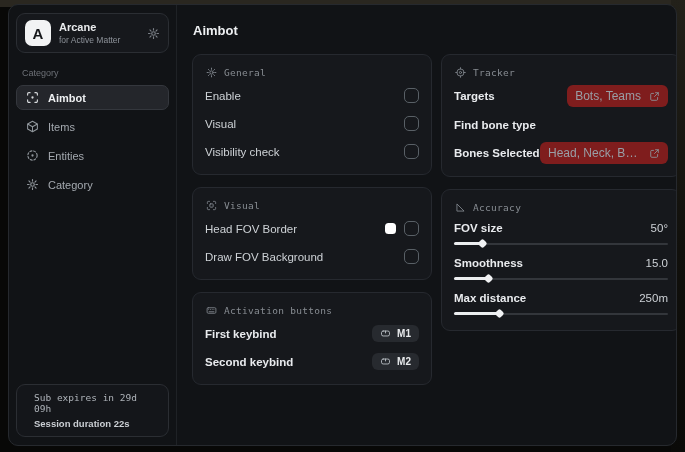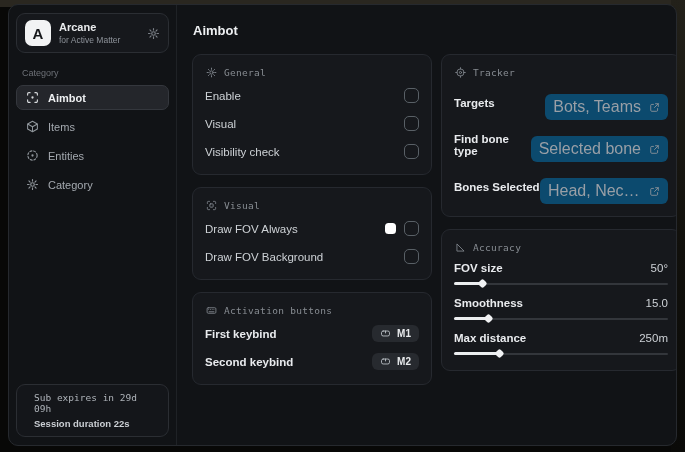--- a/index.html
+++ b/index.html
@@ -65,23 +65,23 @@
 
   .checkbox { width:15px; height:15px; border:1.6px solid #596066; border-radius:5px;
     background:transparent; flex:0 0 15px; }
   .right-controls { display:flex; align-items:center; gap:8px; }
   .swatch { width:11px; height:11px; border-radius:3.5px; }
 
   .key-pill { display:flex; align-items:center; gap:6px; background:#272a2f;
     border-radius:6px; padding:3px 8px; font-size:10px; font-weight:600; color:#e8eaec; }
   .key-pill .k-ic { display:flex; color:#bcc1c7; }
 
-  .dd-pill { display:flex; align-items:center; gap:8px; background:#0c4a6e;
-    border-radius:6px; padding:4px 8px; font-size:16px; color:#999fa6;
-    max-width:150px;margin-top:9px; }
+  .dd-pill { display:flex; align-items:center; gap:8px; background:#7f1d1d;
+    border-radius:6px; padding:4px 8px; font-size:12px; color:#999fa6;
+    max-width:150px; }
   .dd-pill .dd-text { white-space:nowrap; overflow:hidden; text-overflow:ellipsis; }
   .dd-pill .dd-ic { display:flex; color:#8d939a; flex:0 0 auto; }
 
   .acc-row { margin-top:9px; }
   .acc-top { display:flex; align-items:center; justify-content:space-between; }
   .acc-val { font-size:11.5px; color:#cdd1d6; }
   .slider { position:relative; height:9px; margin-top:5px; }
   .slider .track { position:absolute; left:0; right:0; top:3.5px; height:2px;
     background:#33363b; border-radius:2px; }
   .slider .fill { position:absolute; left:0; top:3px; height:3px;
@@ -196,21 +196,21 @@
           <div class="panel-h">
             <span class="p-ic">
               <svg width="11" height="11" viewBox="0 0 16 16" fill="none" stroke="currentColor" stroke-width="1.4" stroke-linecap="round">
                 <path d="M2 5V3.5A1.5 1.5 0 013.5 2H5M11 2h1.5A1.5 1.5 0 0114 3.5V5M14 11v1.5a1.5 1.5 0 01-1.5 1.5H11M5 14H3.5A1.5 1.5 0 012 12.5V11"></path>
                 <rect x="5.6" y="5.6" width="4.8" height="4.8" rx="1"></rect>
               </svg>
             </span>
             <span>Visual</span>
           </div>
           <div class="row">
-            <span class="rlabel">Draw FOV Always</span>
+            <span class="rlabel">Head FOV Border</span>
             <span class="right-controls">
               <span class="swatch" style="background: rgb(255, 255, 255);"></span>
               <span class="checkbox"></span>
             </span>
           </div>
           <div class="row">
             <span class="rlabel">Draw FOV Background</span>
             <span class="checkbox"></span>
           </div>
         </div>
@@ -272,29 +272,20 @@
               <span class="dd-ic">
                 <svg width="11" height="11" viewBox="0 0 16 16" fill="none" stroke="currentColor" stroke-width="1.3" stroke-linecap="round" stroke-linejoin="round">
                   <path d="M6.5 3.5H4A1.5 1.5 0 002.5 5v7A1.5 1.5 0 004 13.5h7a1.5 1.5 0 001.5-1.5V9.5"></path>
                   <path d="M9.5 2.5h4v4M13.5 2.5L8 8"></path>
                 </svg>
               </span>
             </span>
           </div>
           <div class="row">
             <span class="rlabel bold">Find bone type</span>
-            <span class="dd-pill">
-              <span class="dd-text">Selected bone</span>
-              <span class="dd-ic">
-                <svg width="11" height="11" viewBox="0 0 16 16" fill="none" stroke="currentColor" stroke-width="1.3" stroke-linecap="round" stroke-linejoin="round">
-                  <path d="M6.5 3.5H4A1.5 1.5 0 002.5 5v7A1.5 1.5 0 004 13.5h7a1.5 1.5 0 001.5-1.5V9.5"></path>
-                  <path d="M9.5 2.5h4v4M13.5 2.5L8 8"></path>
-                </svg>
-              </span>
-            </span>
           </div>
           <div class="row">
             <span class="rlabel bold">Bones Selected</span>
             <span class="dd-pill" style="max-width:128px">
               <span class="dd-text">Head, Neck, Body, Pe…</span>
               <span class="dd-ic">
                 <svg width="11" height="11" viewBox="0 0 16 16" fill="none" stroke="currentColor" stroke-width="1.3" stroke-linecap="round" stroke-linejoin="round">
                   <path d="M6.5 3.5H4A1.5 1.5 0 002.5 5v7A1.5 1.5 0 004 13.5h7a1.5 1.5 0 001.5-1.5V9.5"></path>
                   <path d="M9.5 2.5h4v4M13.5 2.5L8 8"></path>
                 </svg>

